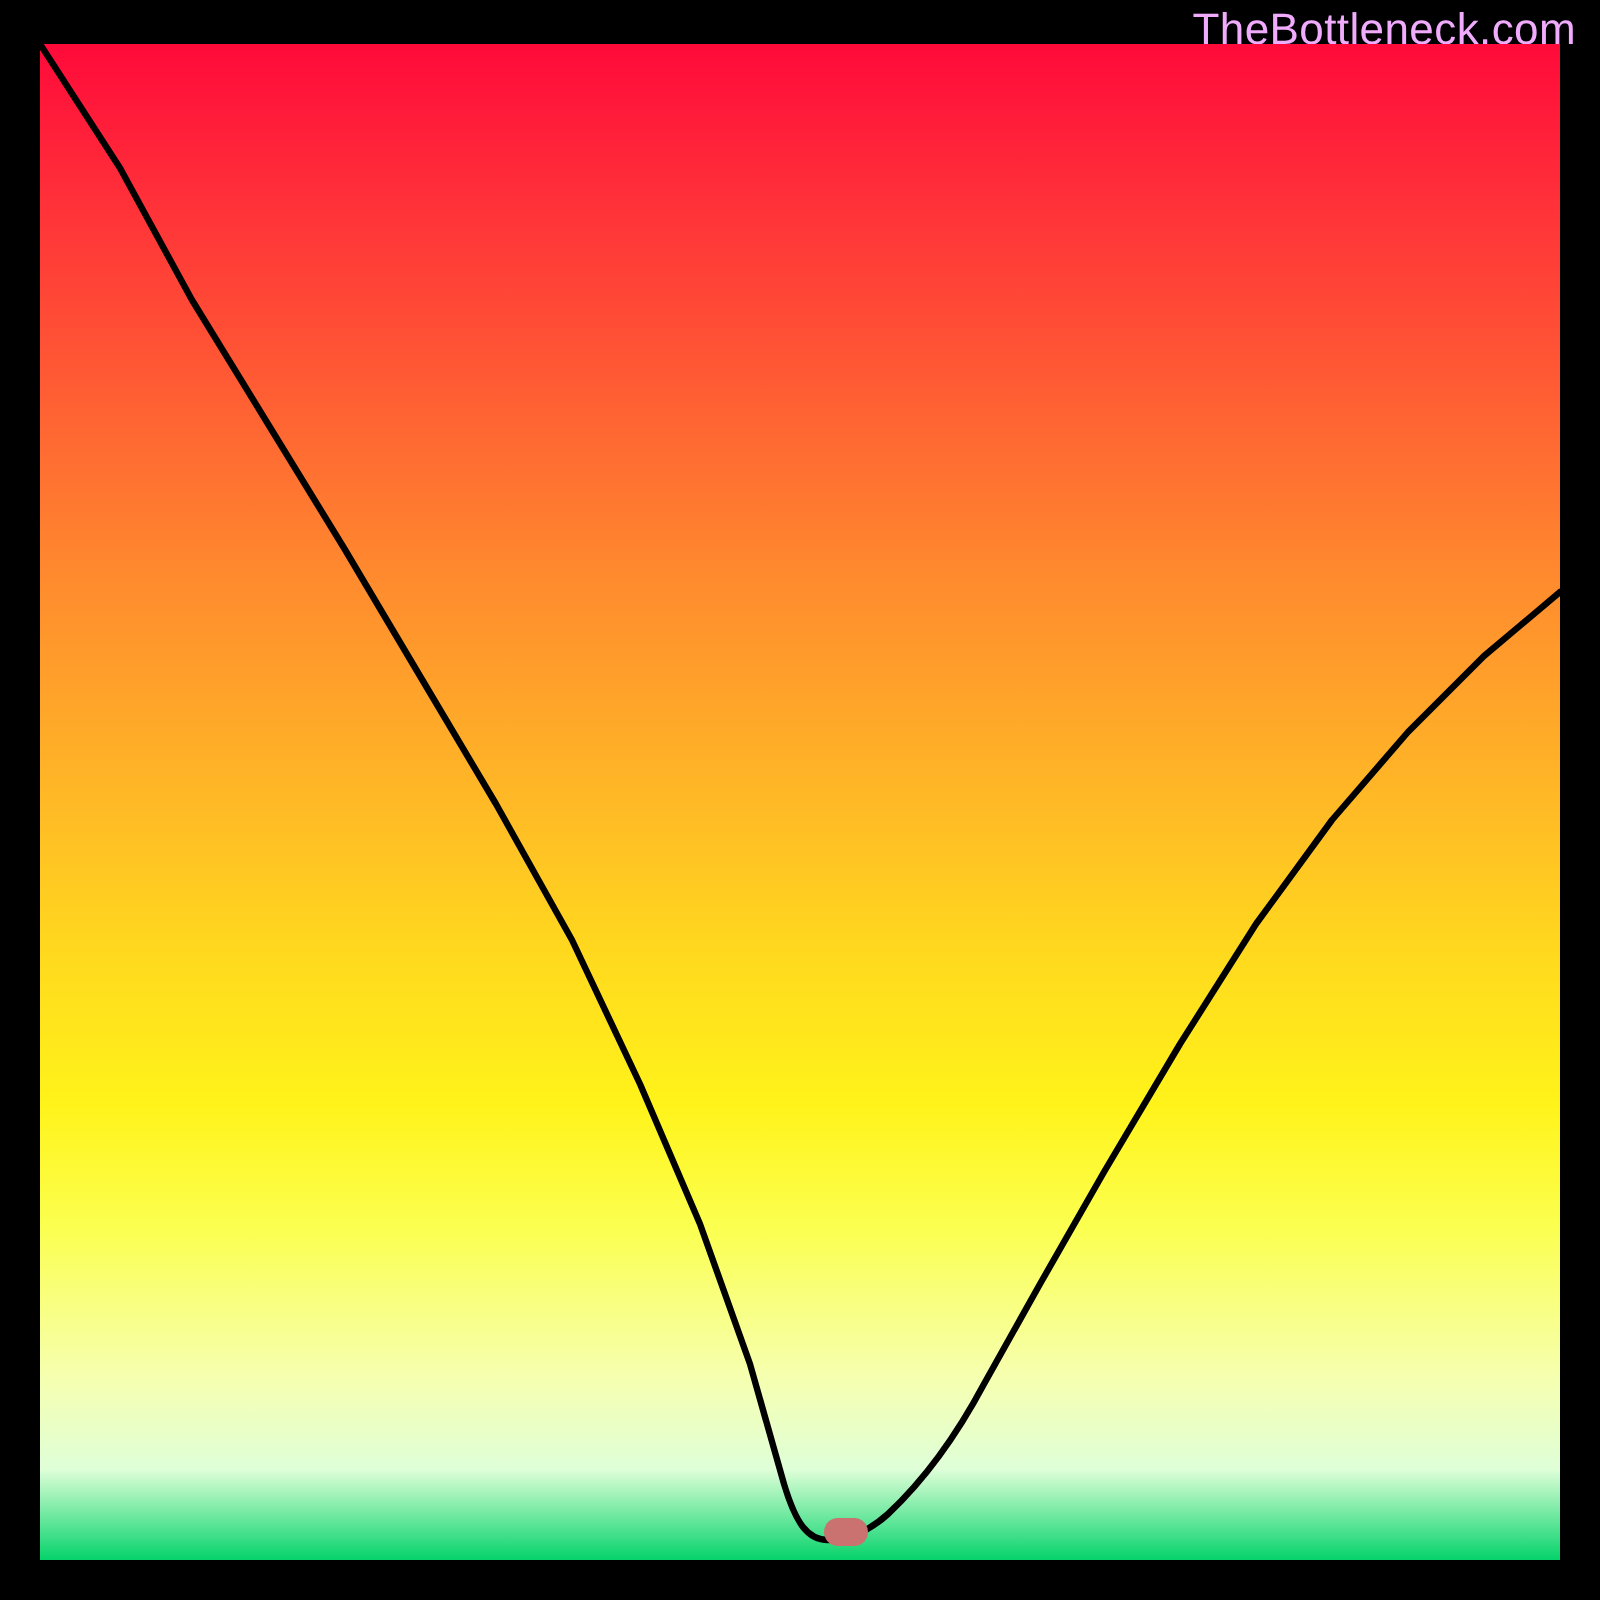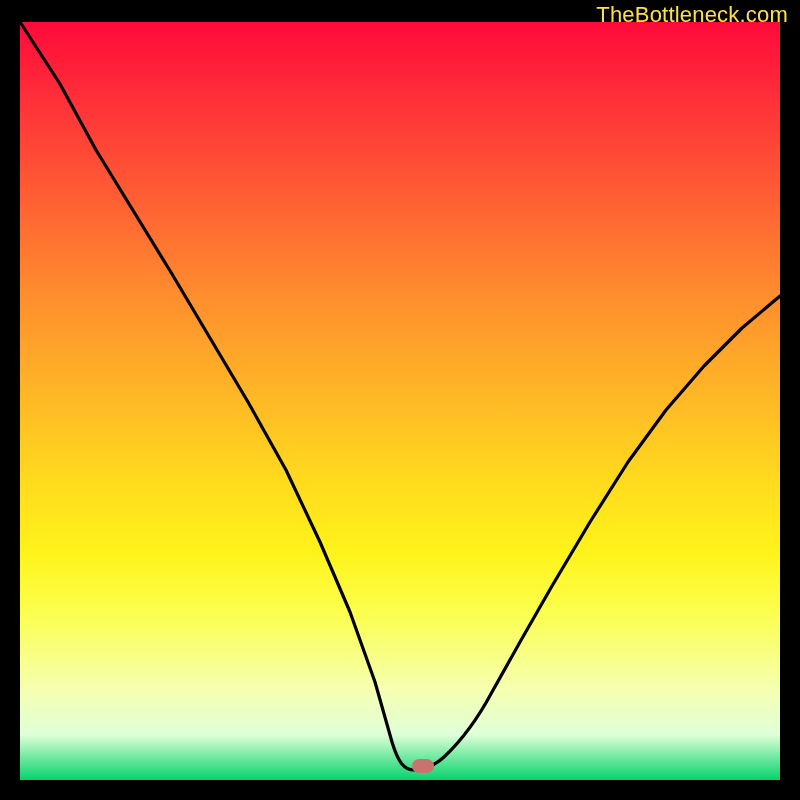--- a/index.html
+++ b/index.html
@@ -9,21 +9,21 @@
     width: 800px;
     height: 800px;
     background: #000;
   }
   .watermark {
     position: absolute;
     top: 2px;
     right: 12px;
     font-family: Arial, Helvetica, sans-serif;
     font-size: 22px;
-    color: #fde047;
+    color: #f0abfc;
     letter-spacing: 0.2px;
     user-select: none;
   }
   .plot {
     position: absolute;
     left: 20px;
     top: 22px;
     width: 760px;
     height: 758px;
     background: linear-gradient(

